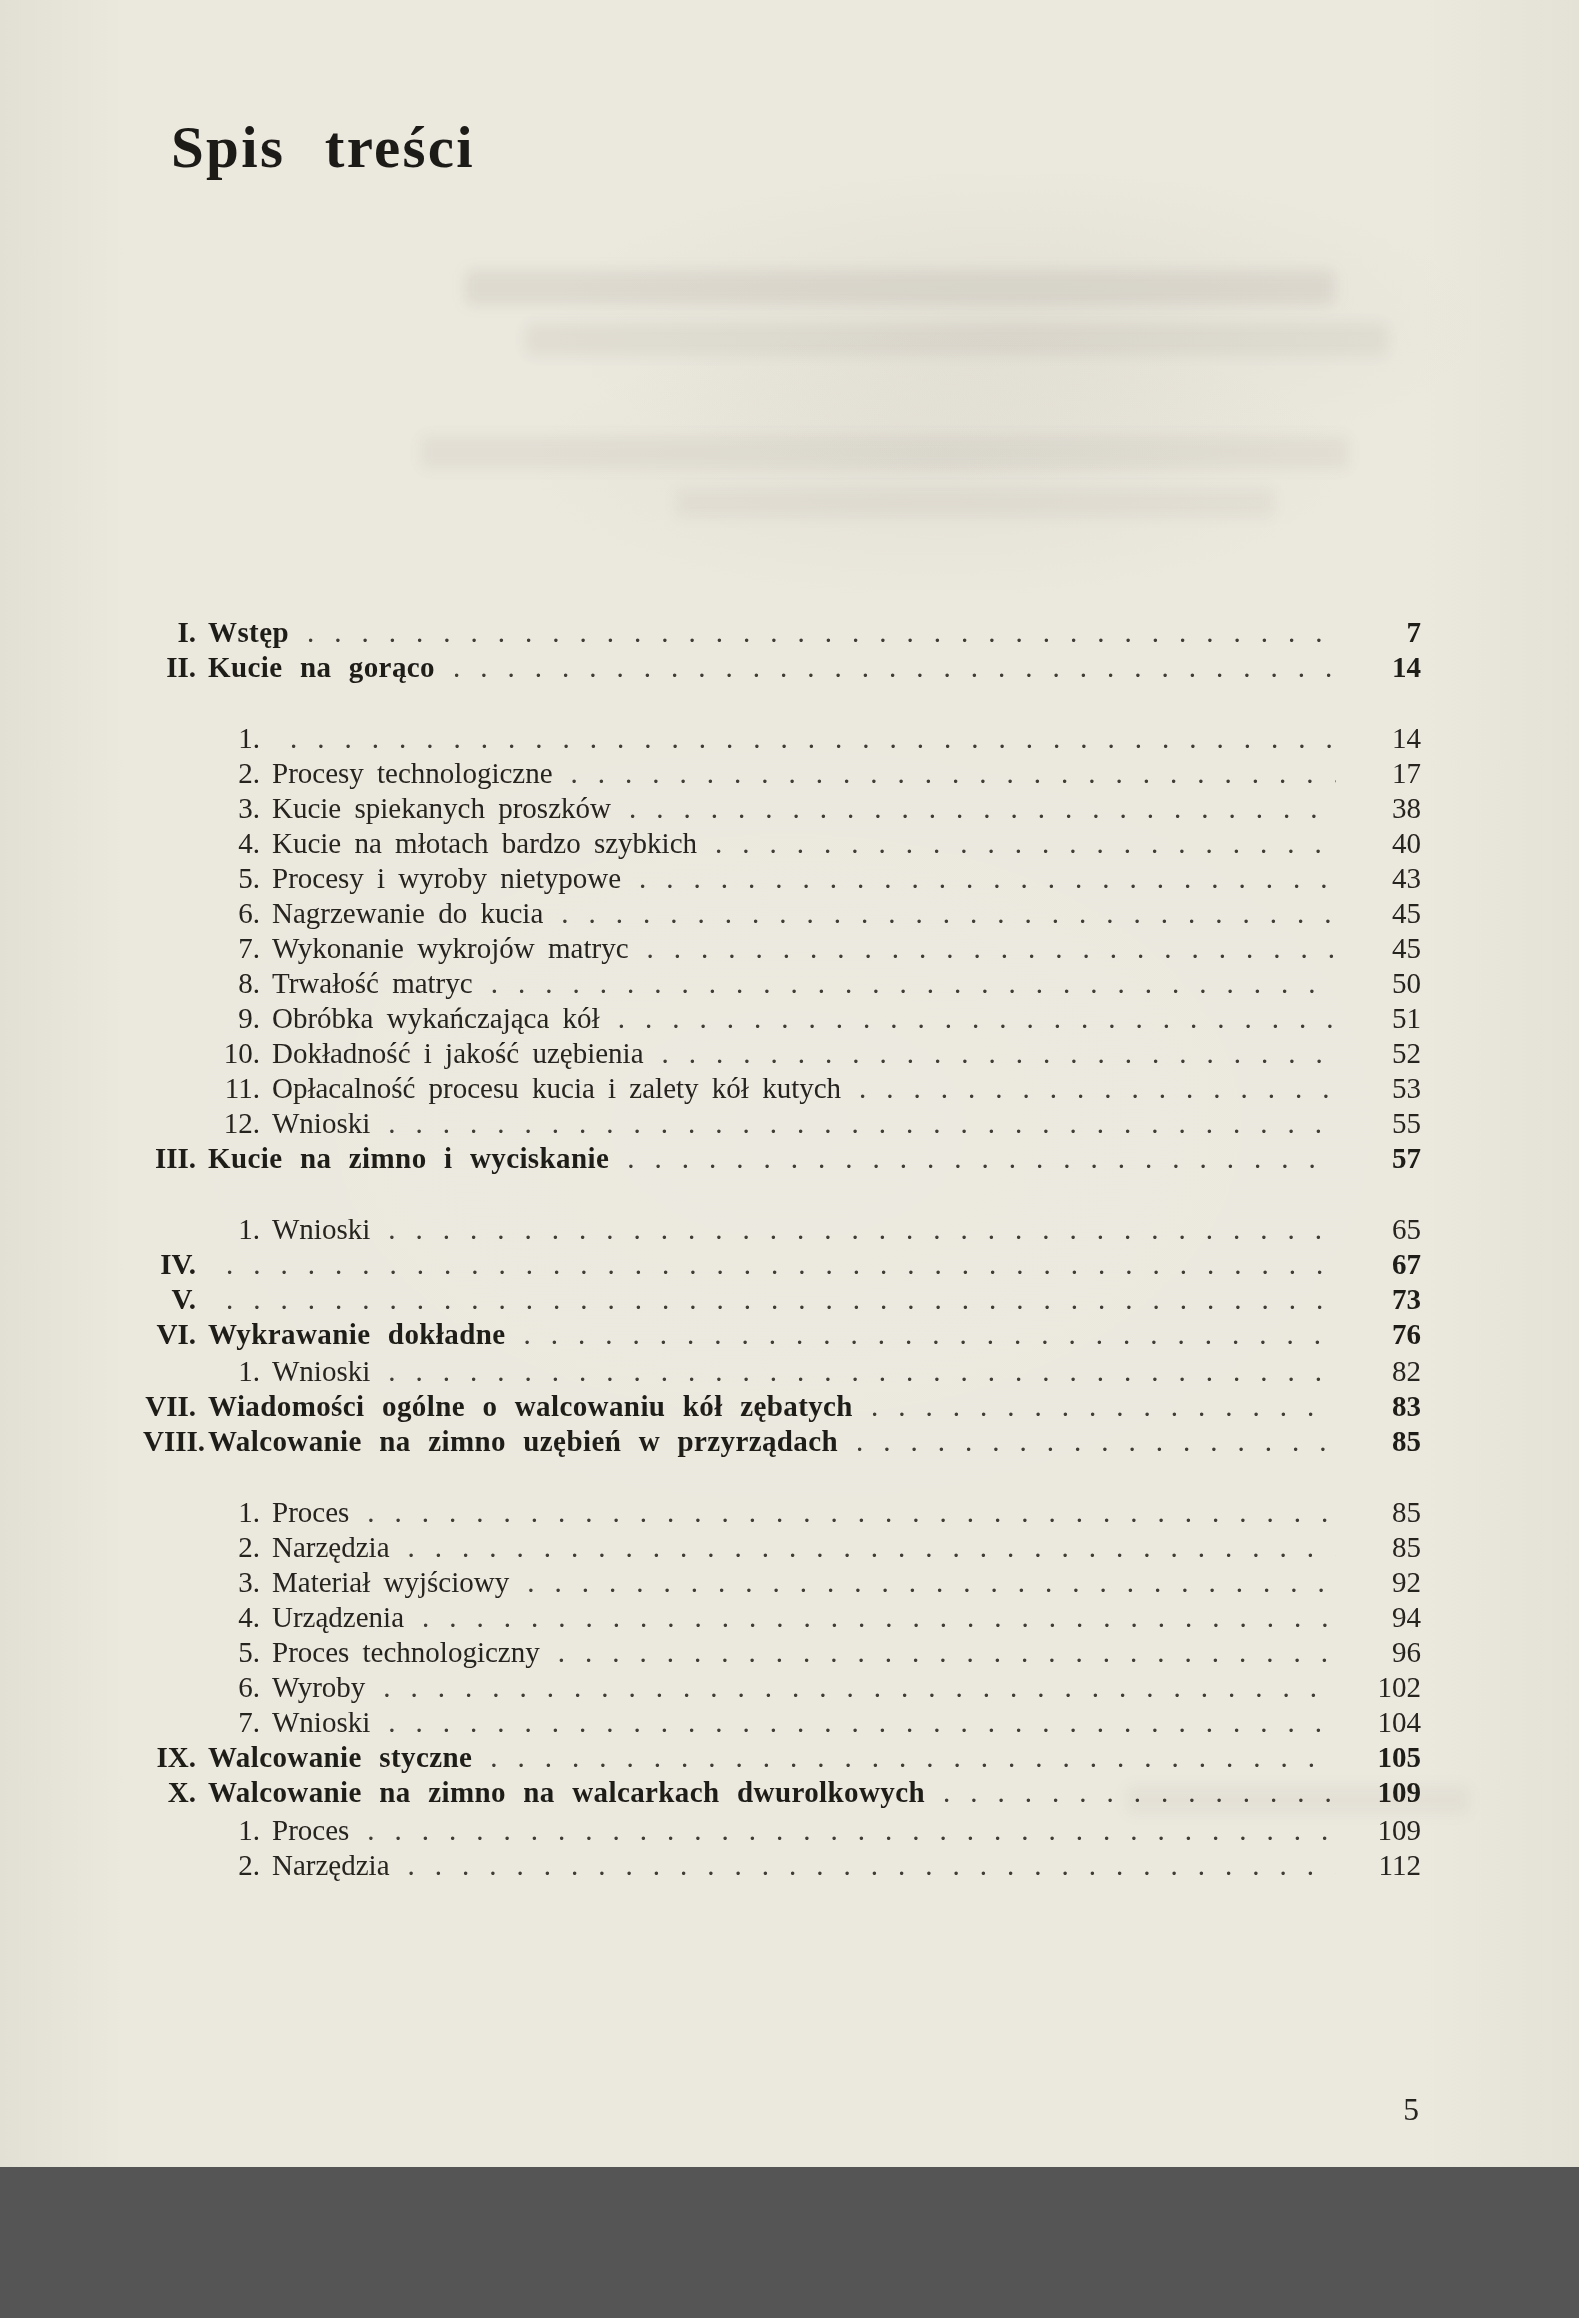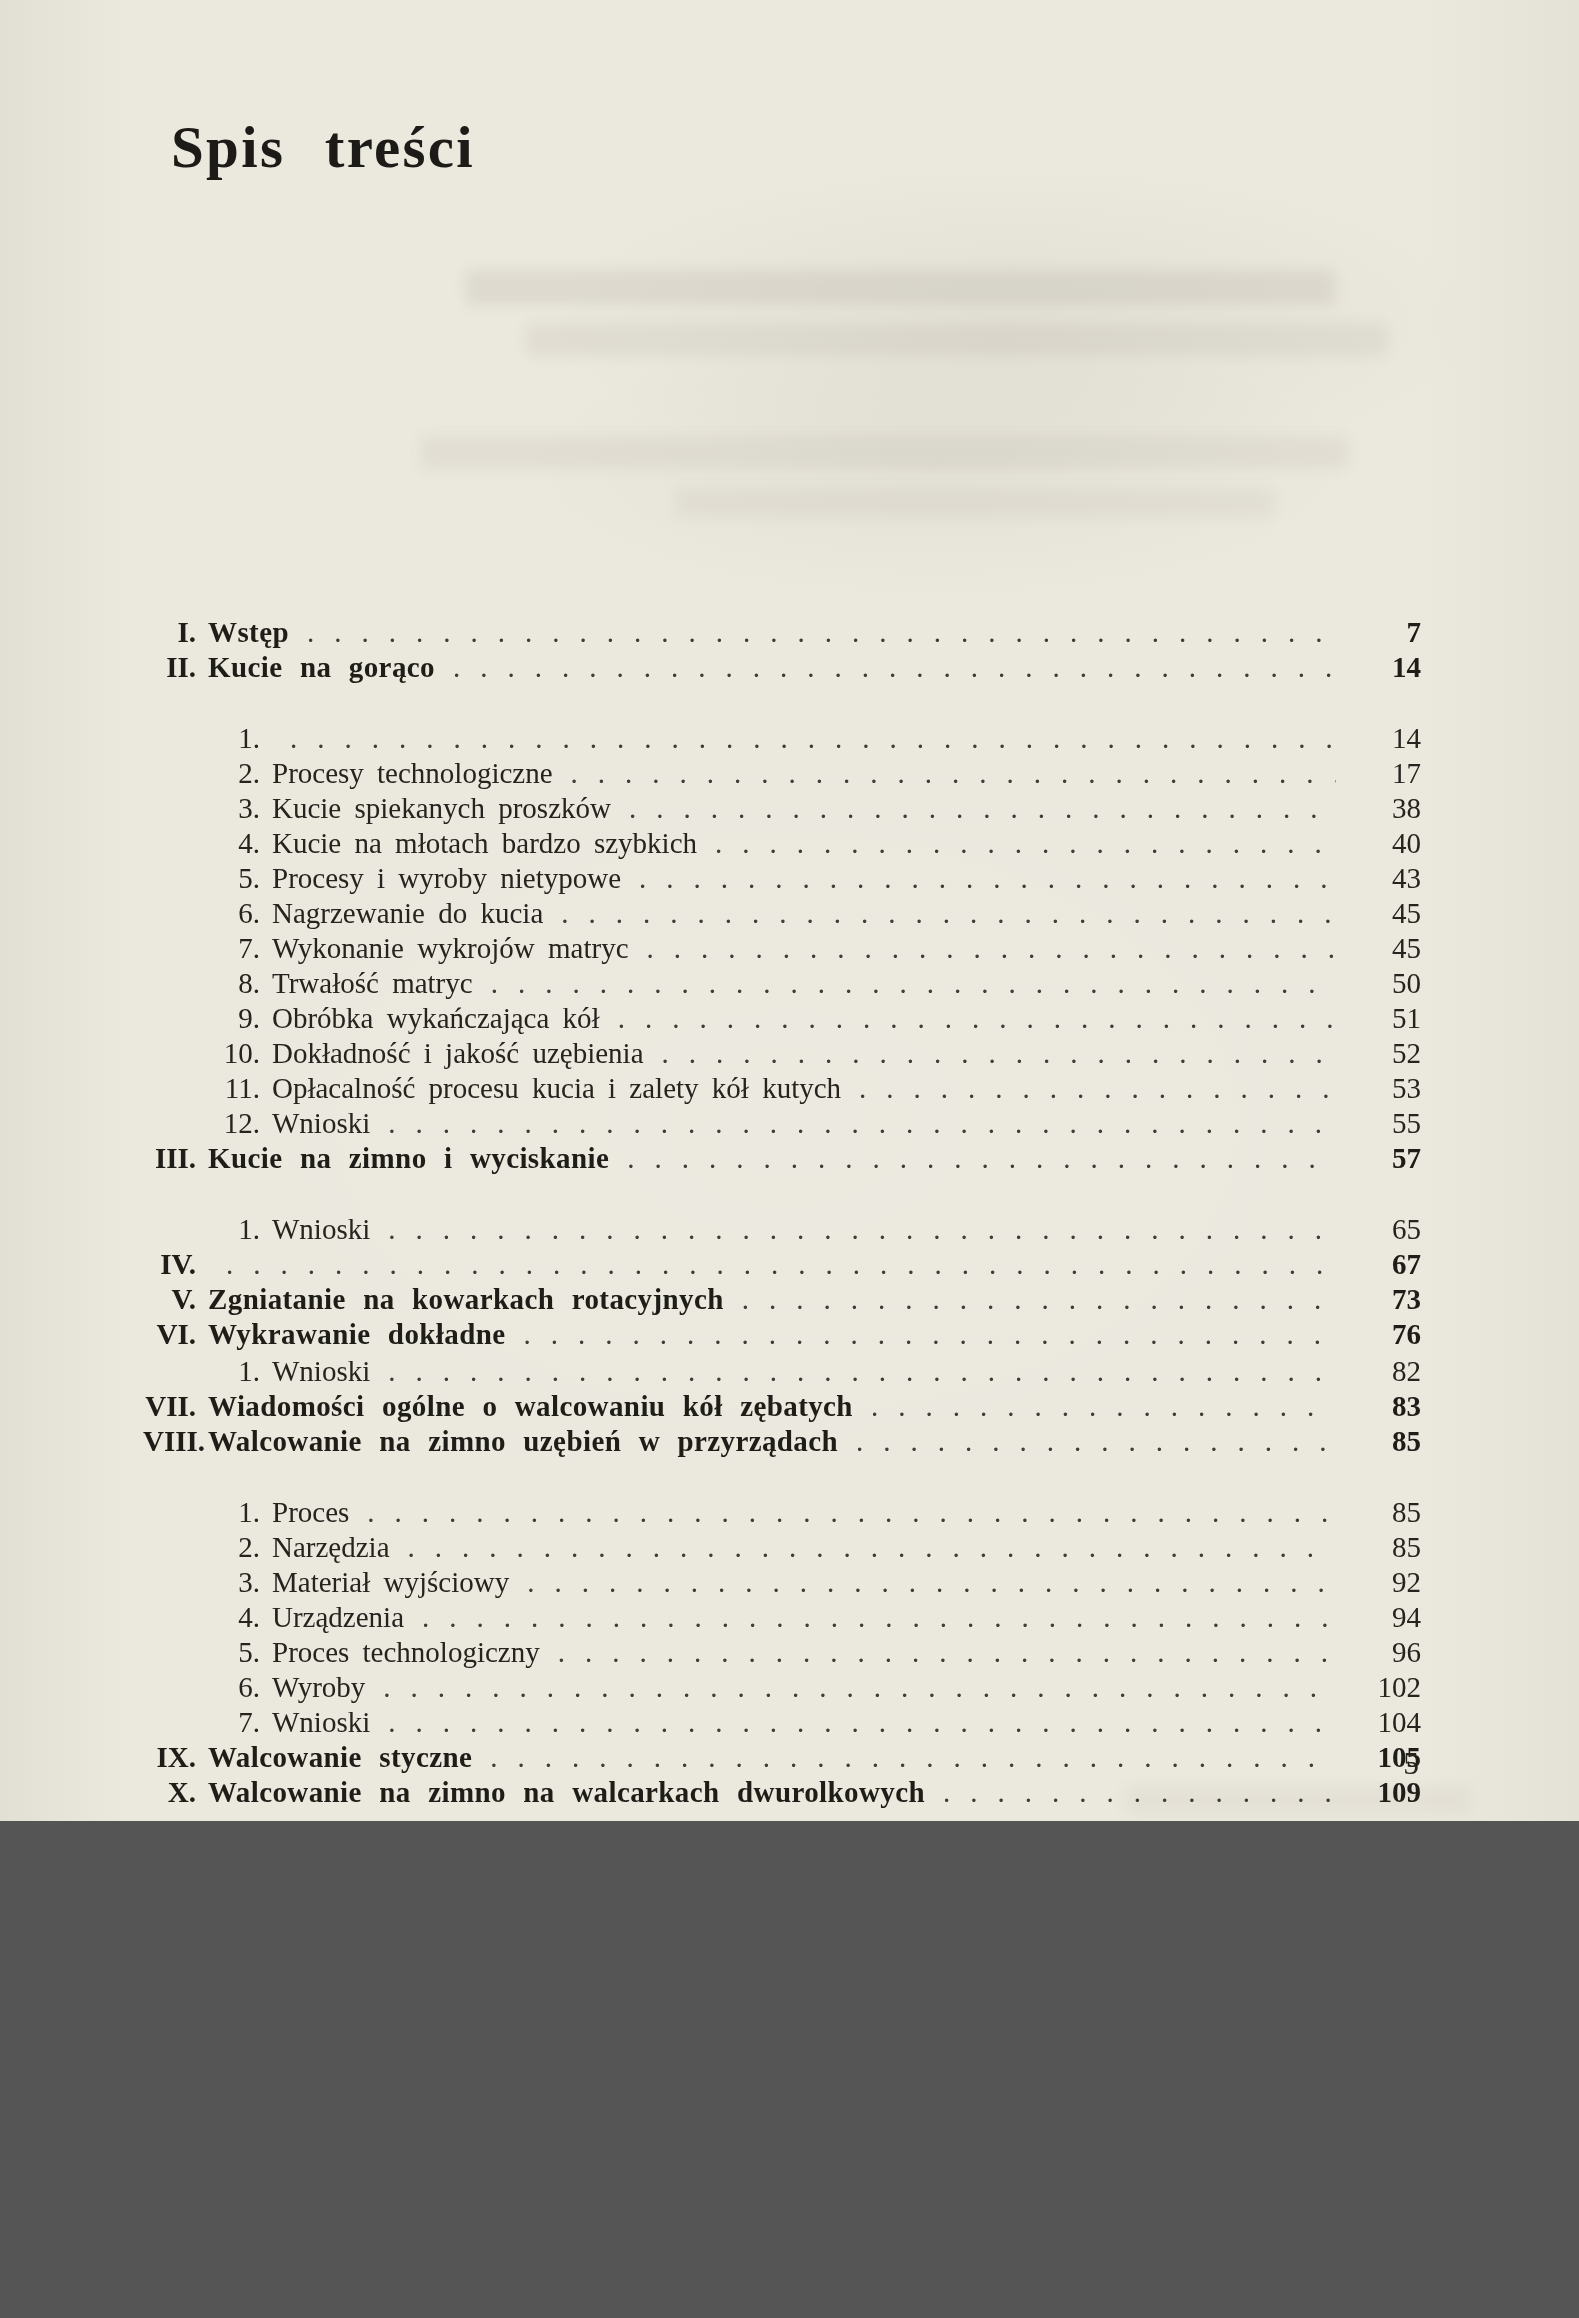--- a/index.html
+++ b/index.html
@@ -1,19 +1,19 @@
 <!DOCTYPE html>
 <html style="font-size:12px"><head>
 <meta charset="utf-8">
 <style>
   html, body { margin: 0; padding: 0; background: #555; }
   .page {
     position: relative;
     width: 1580px;
-    height: 1821px;
+    height: 2167px;
     margin: 0 auto;
     overflow: hidden;
     font-family: "Liberation Serif", "DejaVu Serif", serif;
     color: #26241f;
     background-color: #e9e6dc;
     background-image:
       radial-gradient(ellipse 675px 225px at 1013px 323px, rgba(110,104,90,0.07), transparent 70%),
       radial-gradient(ellipse 600px 195px at 938px 465px, rgba(110,104,90,0.06), transparent 70%),
       radial-gradient(ellipse 1050px 675px at 788px 1125px, rgba(255,255,255,0.06), transparent 75%),
       linear-gradient(90deg, #e2dfd4 0%, #ebe8de 8%, #ebe8de 90%, #e4e1d6 100%),
@@ -199,21 +199,20 @@
           <span class="pg">65</span>
         </div>
       </div>
       <div class="row main-row">
         <span class="num">IV.</span>
         <span class="leader">..........................................................................................</span>
         <span class="pg">67</span>
       </div>
       <div class="row main-row">
         <span class="num">V.</span>
-        <span class="title">Zgniatanie na kowarkach rotacyjnych</span>
         <span class="leader">..........................................................................................</span>
         <span class="pg">73</span>
       </div>
       <div class="row main-row">
         <span class="num">VI.</span>
         <span class="title">Wykrawanie dokładne</span>
         <span class="leader">..........................................................................................</span>
         <span class="pg">76</span>
       </div>
       <div class="subs tight">

